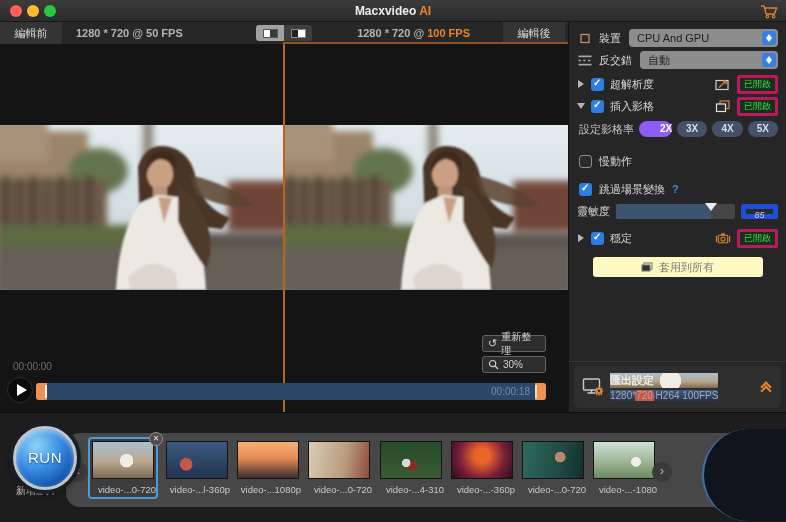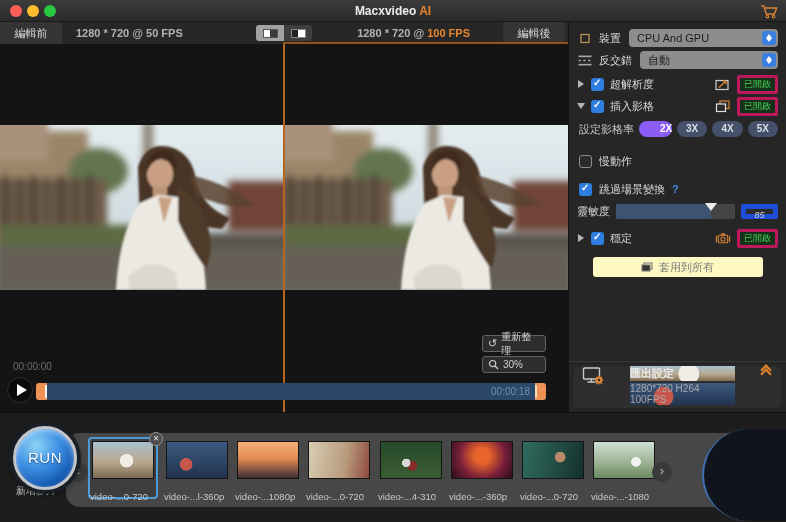--- a/index.html
+++ b/index.html
@@ -103,41 +103,41 @@
                border-left:6px solid transparent; border-right:6px solid transparent; border-top:8px solid #ececec; cursor:ew-resize; }
   .sl-val { width:39px; height:15px; background:#2b2b2b; border:5px solid #1d4ed8; border-radius:2px;
             color:#d8d8d8; font-size:9px; text-align:center; line-height:13px;font-style:italic; }
 
   .apply-btn { margin:10px auto 0 auto; width:170px; height:20px; background:#fef9c3; border-radius:3px;
                display:flex; align-items:center; justify-content:center; gap:6px; color:#7a7a7a;
                font-size:11px; cursor:pointer; }
 
   .sb-sep { position:absolute; left:0; right:0; bottom:50px; border-top:1px solid #383838; }
   .export-card { position:absolute; left:5px; right:5px; bottom:4px; height:42px; background:#2e2e2e;
-                 border-radius:5px; display:flex; padding:0 8px; gap:24px; }
+                 border-radius:5px; display:flex; align-items:center; padding:0 8px; gap:4px; }
   .exp-ic { position:relative; width:24px; height:20px; flex:none; }
   .exp-txt .t1 { font-size:11px; font-weight:bold; color:#ececec; }
   .exp-txt .t2 { font-size:10px; color:#a8a8a8; margin-top:2px; }
   .exp-chev { margin-left:auto; cursor:pointer; width:14px; }
   .chev-up { width:8px; height:8px; border-left:2px solid #e8842c; border-top:2px solid #e8842c;
              transform:rotate(45deg); margin:0 auto -4px auto; }
 
   
   .bottombar { position:absolute; top:412px; left:0; width:786px; height:110px; background:#1d1d1d;
                border-top:1px solid #0c0c0c; }
   .addvid { position:absolute; left:10px; top:28px; width:52px; text-align:center; cursor:pointer; }
   .addvid-lbl { margin-top:5px; font-size:10px; color:#cfcfcf; }
   .strip { position:absolute; left:66px; top:20px; width:679px; height:74px; background:#474747; border-radius:14px; }
   .nav-chev { position:absolute; width:20px; height:20px; border-radius:50%; background:#3a3a3a;
               color:#b9b9b9; font-size:13px; text-align:center; line-height:18px; cursor:pointer; z-index:3; }
   .nav-chev.left { left:68px; top:49px; } .nav-chev.right { left:586px; top:29px; }
   .thumb { position:absolute; top:6px; width:66px; cursor:pointer; }
   .thumb.sel { top:4px; width:70px; height:62px; border:2px solid #4a9bd8; border-radius:4px; background:#3d3d3d; }
   .timg { width:62px; height:38px; margin:2px auto 0 auto; border:1px solid #141414; }
-  .tcap { margin-top:12px; font-size:9.5px; color:#c9c9c9; text-align:left; white-space:nowrap; }
+  .tcap { margin-top:5px; font-size:9.5px; color:#c9c9c9; text-align:right; white-space:nowrap; }
   .tclose { position:absolute; right:-7px; top:-7px; width:14px; height:14px; border-radius:50%;
             background:#4c4c4c; border:1px solid #949494; color:#e3e3e3; font-size:8px;
             text-align:center; line-height:12px; cursor:pointer; }
   .t1 { background:radial-gradient(circle at 56% 52%, #f0ede6 0 17%, rgba(0,0,0,0) 18%), linear-gradient(180deg,#a9c0cf 0%,#b9a88e 55%,#7c6a52 100%); }
   .t2 { background:radial-gradient(circle at 32% 62%, #c7574a 0 13%, rgba(0,0,0,0) 14%), linear-gradient(180deg,#3c5a80,#22344f); }
   .t3 { background:linear-gradient(180deg,#f2b077 0%,#e88b55 45%,#3a2e33 100%); }
   .t4 { background:linear-gradient(100deg,#d8cdb4,#b99b7d 60%,#8e4b3e); }
   .t5 { background:radial-gradient(circle at 42% 58%, #d8d8d8 0 10%, rgba(0,0,0,0) 11%), radial-gradient(circle at 52% 66%, #8a2b2b 0 12%, rgba(0,0,0,0) 13%), linear-gradient(180deg,#274a2a,#3a5c33); }
   .t6 { background:radial-gradient(circle at 50% 38%, #e8642a 0 20%, #7a1f3a 60%, #2a0d1a 100%); }
   .t7 { background:radial-gradient(circle at 62% 42%, #b98a6a 0 12%, rgba(0,0,0,0) 13%), linear-gradient(100deg,#2f6b5e,#214a42 60%,#14302c); }

